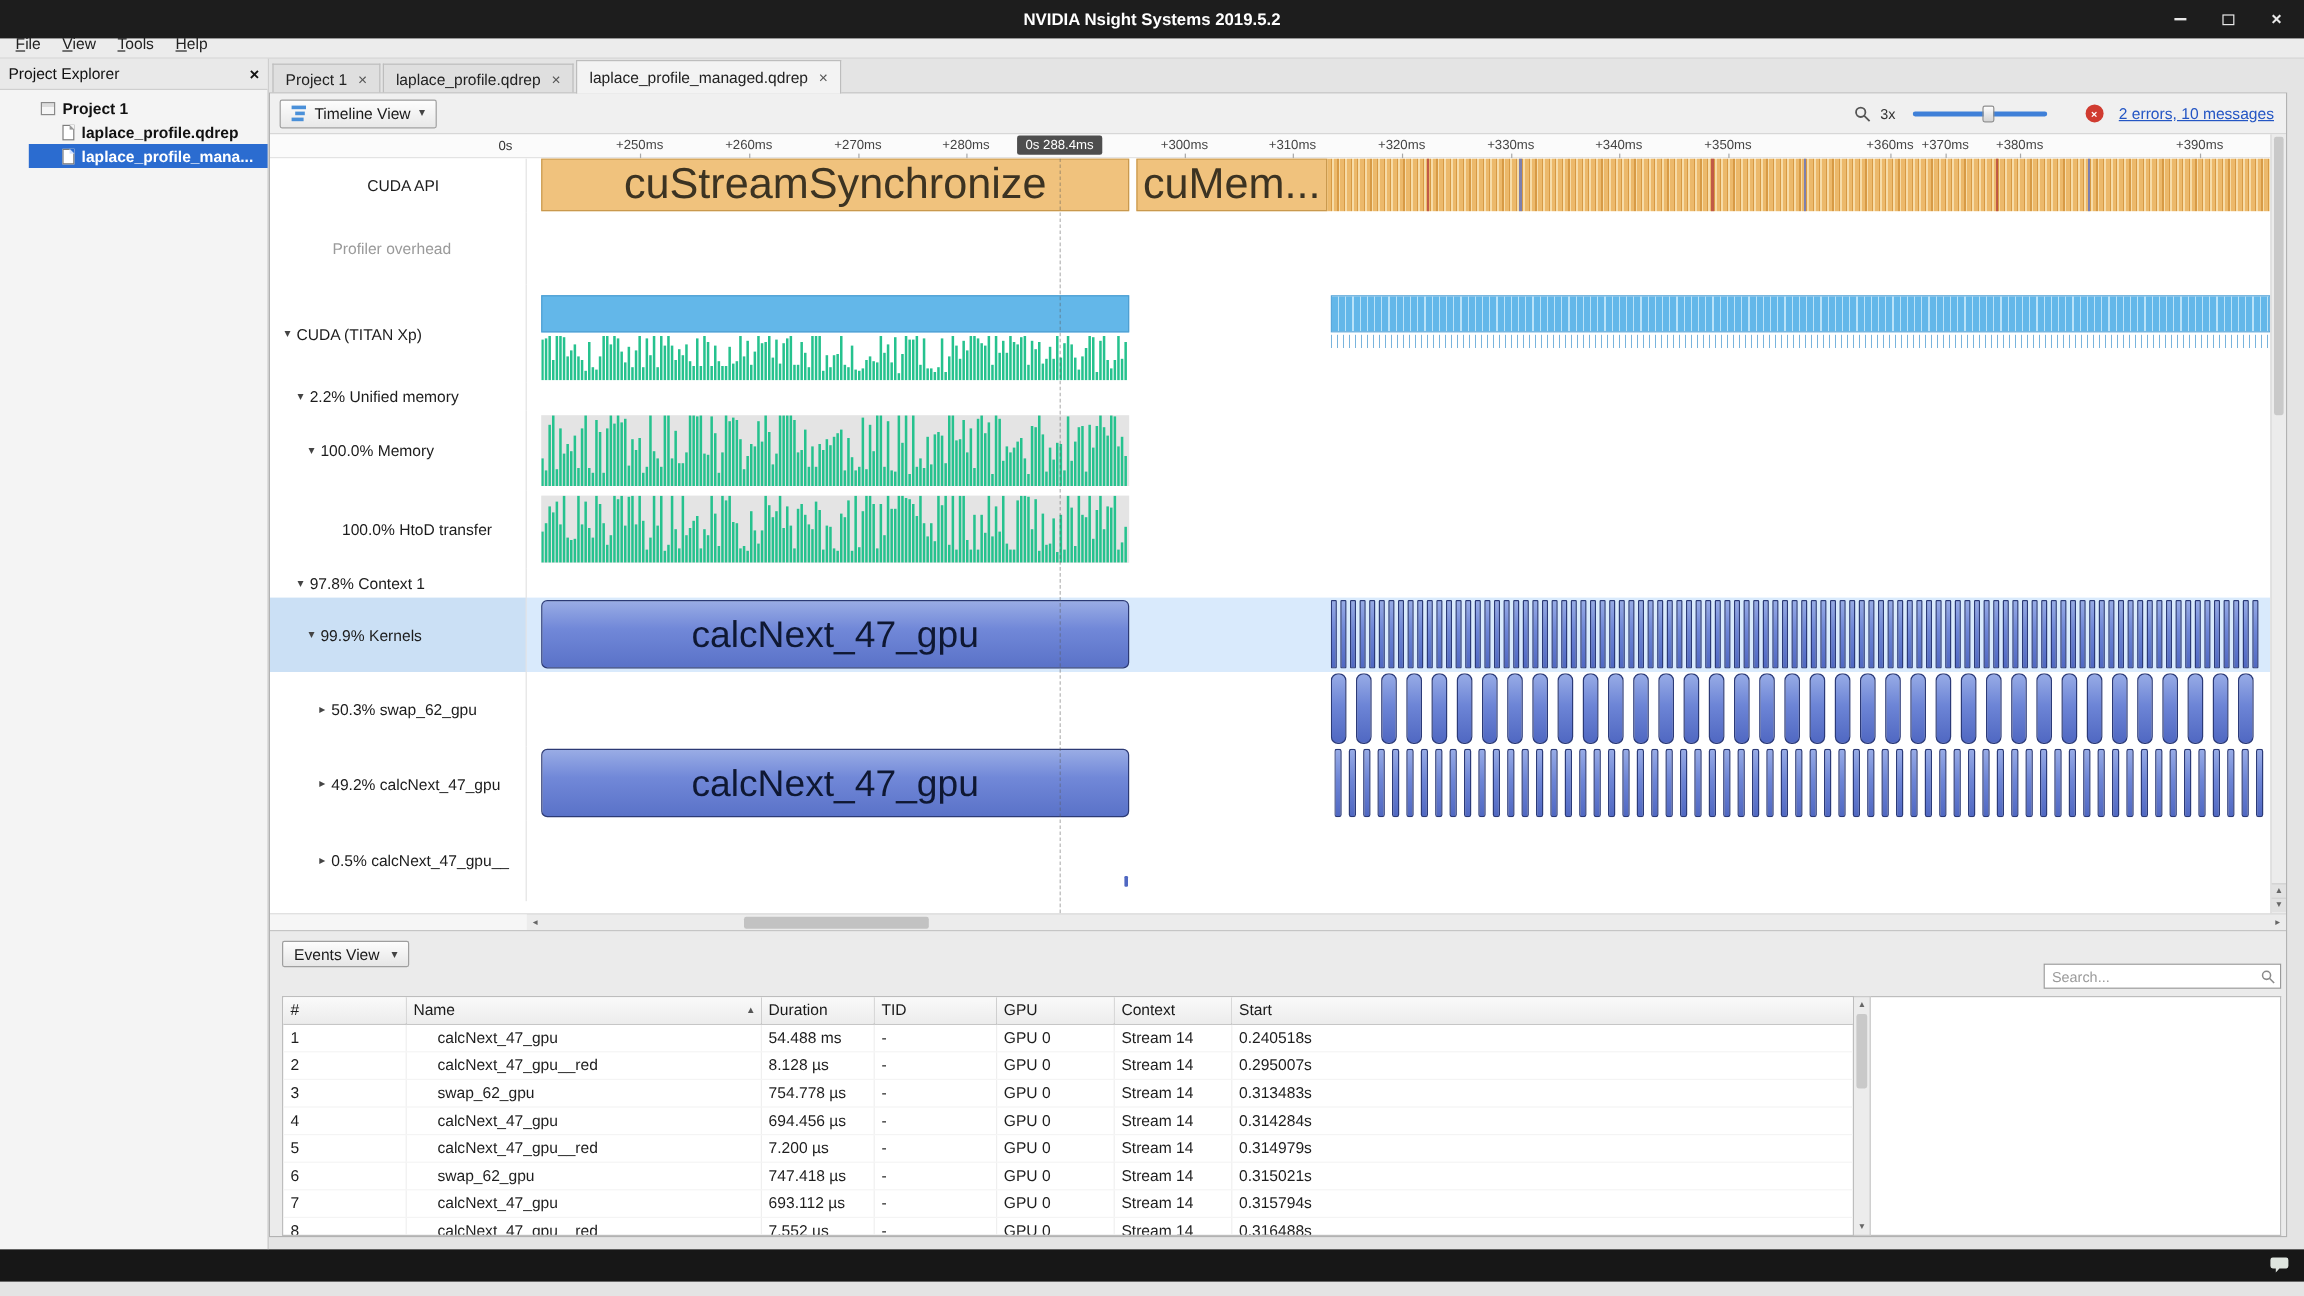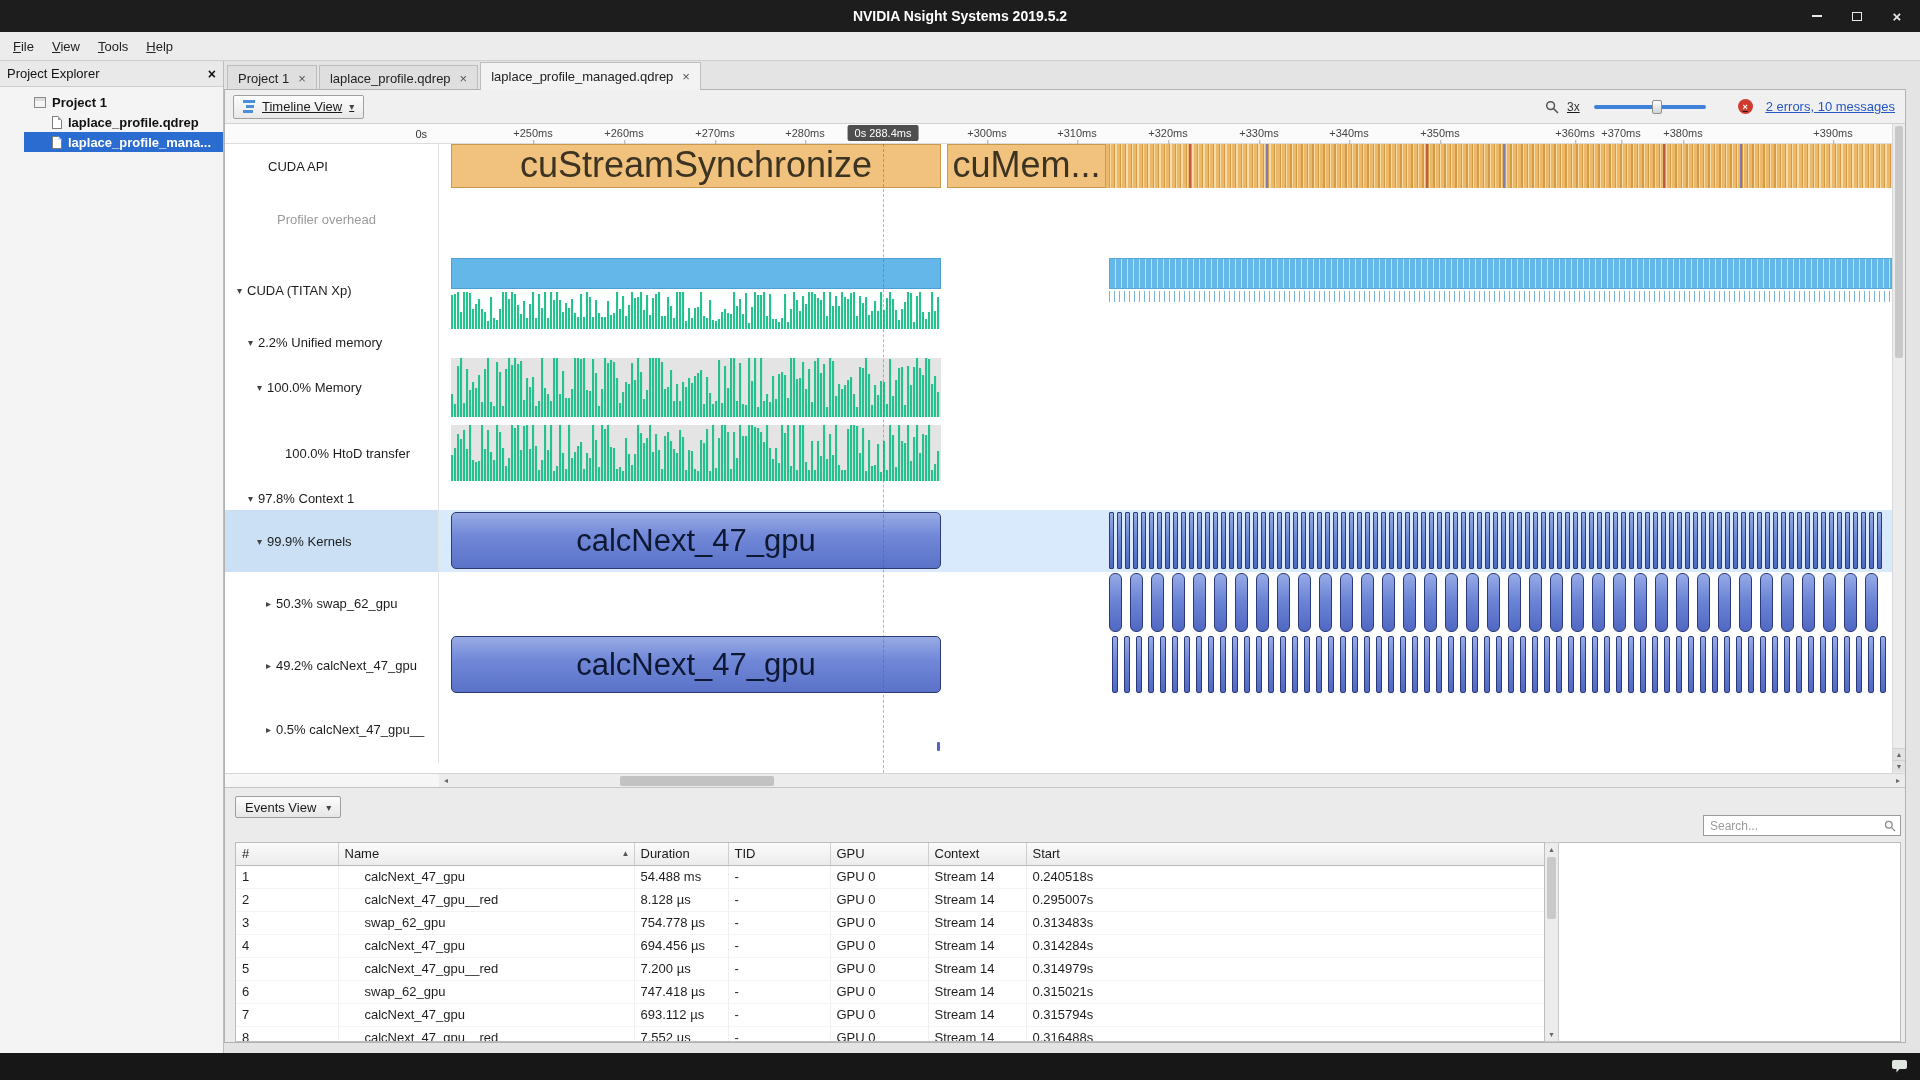--- a/index.html
+++ b/index.html
@@ -9,21 +9,21 @@
   
   .titlebar { height:32px; background:#1d1d1d; color:#fff; position:relative;
     display:flex; align-items:center; justify-content:center; font-weight:bold; font-size:14px; }
   .win-controls { position:absolute; right:10px; top:0; height:100%; display:flex; align-items:center; gap:14px; }
   .win-btn { width:26px; height:100%; display:flex; align-items:center; justify-content:center; cursor:default; }
   .ico-min { width:10px; height:2px; background:#e9e9e9; display:inline-block; }
   .ico-max { width:10px; height:9px; border:1.5px solid #e9e9e9; display:inline-block; }
   .ico-close-win { color:#e9e9e9; font-size:15px; line-height:1; }
 
   
-  .menubar { height:29px; background:#ececec; border-bottom:1px solid #cfcfcf; display:flex; align-items:center; padding-left:4px; }
+  .menubar { height:17px; background:#ececec; border-bottom:1px solid #cfcfcf; display:flex; align-items:flex-end; padding-left:4px; }
   .menu-item { display:inline-block; padding:4px 9px; font-size:13px; color:#222; }
   .menu-item::first-letter { text-decoration:underline; }
 
   
   .content { display:flex; height:992px; background:#e4e4e4; }
 
   
   .sidebar { width:224px; background:#f4f4f4; border-right:1px solid #bdbdbd; display:flex; flex-direction:column; }
   .sidebar-header { height:26px; background:#e9e9e9; border-bottom:1px solid #cfcfcf;
     display:flex; align-items:center; padding:0 7px; }
@@ -43,21 +43,21 @@
   .main { flex:1; display:flex; flex-direction:column; padding:0 14px 10px 0; background:#e4e4e4; min-width:0; }
   .tabbar { height:28px; display:flex; align-items:flex-end; padding-left:3px; gap:2px; }
   .tab { height:25px; display:flex; align-items:center; gap:9px; padding:0 10px; background:#dfdfdf;
     border:1px solid #bdbdbd; border-bottom:none; font-size:13px; color:#222; margin-bottom:-1px; }
   .tab.active { background:#f3f3f3; height:28px; z-index:3; }
   .tab-close { font-size:13px; color:#555; line-height:1; }
 
   .main-panel { flex:1; border:1px solid #b2b2b2; background:#fff; display:flex; flex-direction:column; min-height:0; z-index:1; }
 
   
-  .toolbar { height:34px; background:#f0f0f0; border-bottom:1px solid #d2d2d2; display:flex; align-items:center; padding:0 10px 0 8px; gap:8px;text-decoration:underline; }
+  .toolbar { height:34px; background:#f0f0f0; border-bottom:1px solid #d2d2d2; display:flex; align-items:center; padding:0 10px 0 8px; gap:8px; }
   .view-selector { height:24px; display:flex; align-items:center; gap:7px; padding:0 9px; background:linear-gradient(#fdfdfd,#e8e8e8);
     border:1px solid #a0a0a0; border-radius:2px; font-size:13px; }
   .tlv-icon { display:inline-flex; flex-direction:column; gap:2px; }
   .tlv-icon i { display:block; height:3px; background:#4a90d9; }
   .tlv-icon i:nth-child(1){ width:12px; } .tlv-icon i:nth-child(2){ width:8px; margin-left:3px; } .tlv-icon i:nth-child(3){ width:10px; }
   .chev { font-size:10px; color:#444; }
   .toolbar-spacer { flex:1; }
   .zoom-label { font-size:12px; color:#333; }
   .slider { width:112px; height:4px; background:#3f80d8; border-radius:2px; position:relative; margin:0 6px; }
   .slider-handle { position:absolute; left:58px; top:-5px; width:10px; height:14px;
@@ -263,21 +263,21 @@
               <span class="tick" style="left:1182px">+370ms</span>
               <span class="tick" style="left:1244px">+380ms</span>
               <span class="tick" style="left:1394px">+390ms</span>
               <div class="cursor-badge" style="left:444px">0s 288.4ms</div>
             </div>
           </div>
 
           <div class="rows-wrap">
 
             <div class="trow" style="height:45px">
-              <div class="trow-label" style="padding-left:43px">
+              <div class="trow-label" style="padding-left:81px">
                 <span>CUDA API</span>
               </div>
               <div class="trow-track">
                 <div class="abar" style="left:12px;width:490px">
                   <span class="abar-text">cuStreamSynchronize</span>
                 </div>
                 <div class="abar" style="left:508px;width:159px">
                   <span class="abar-text">cuMem...</span>
                 </div>
                 <div class="astripes" style="left:667px;right:0"></div>

